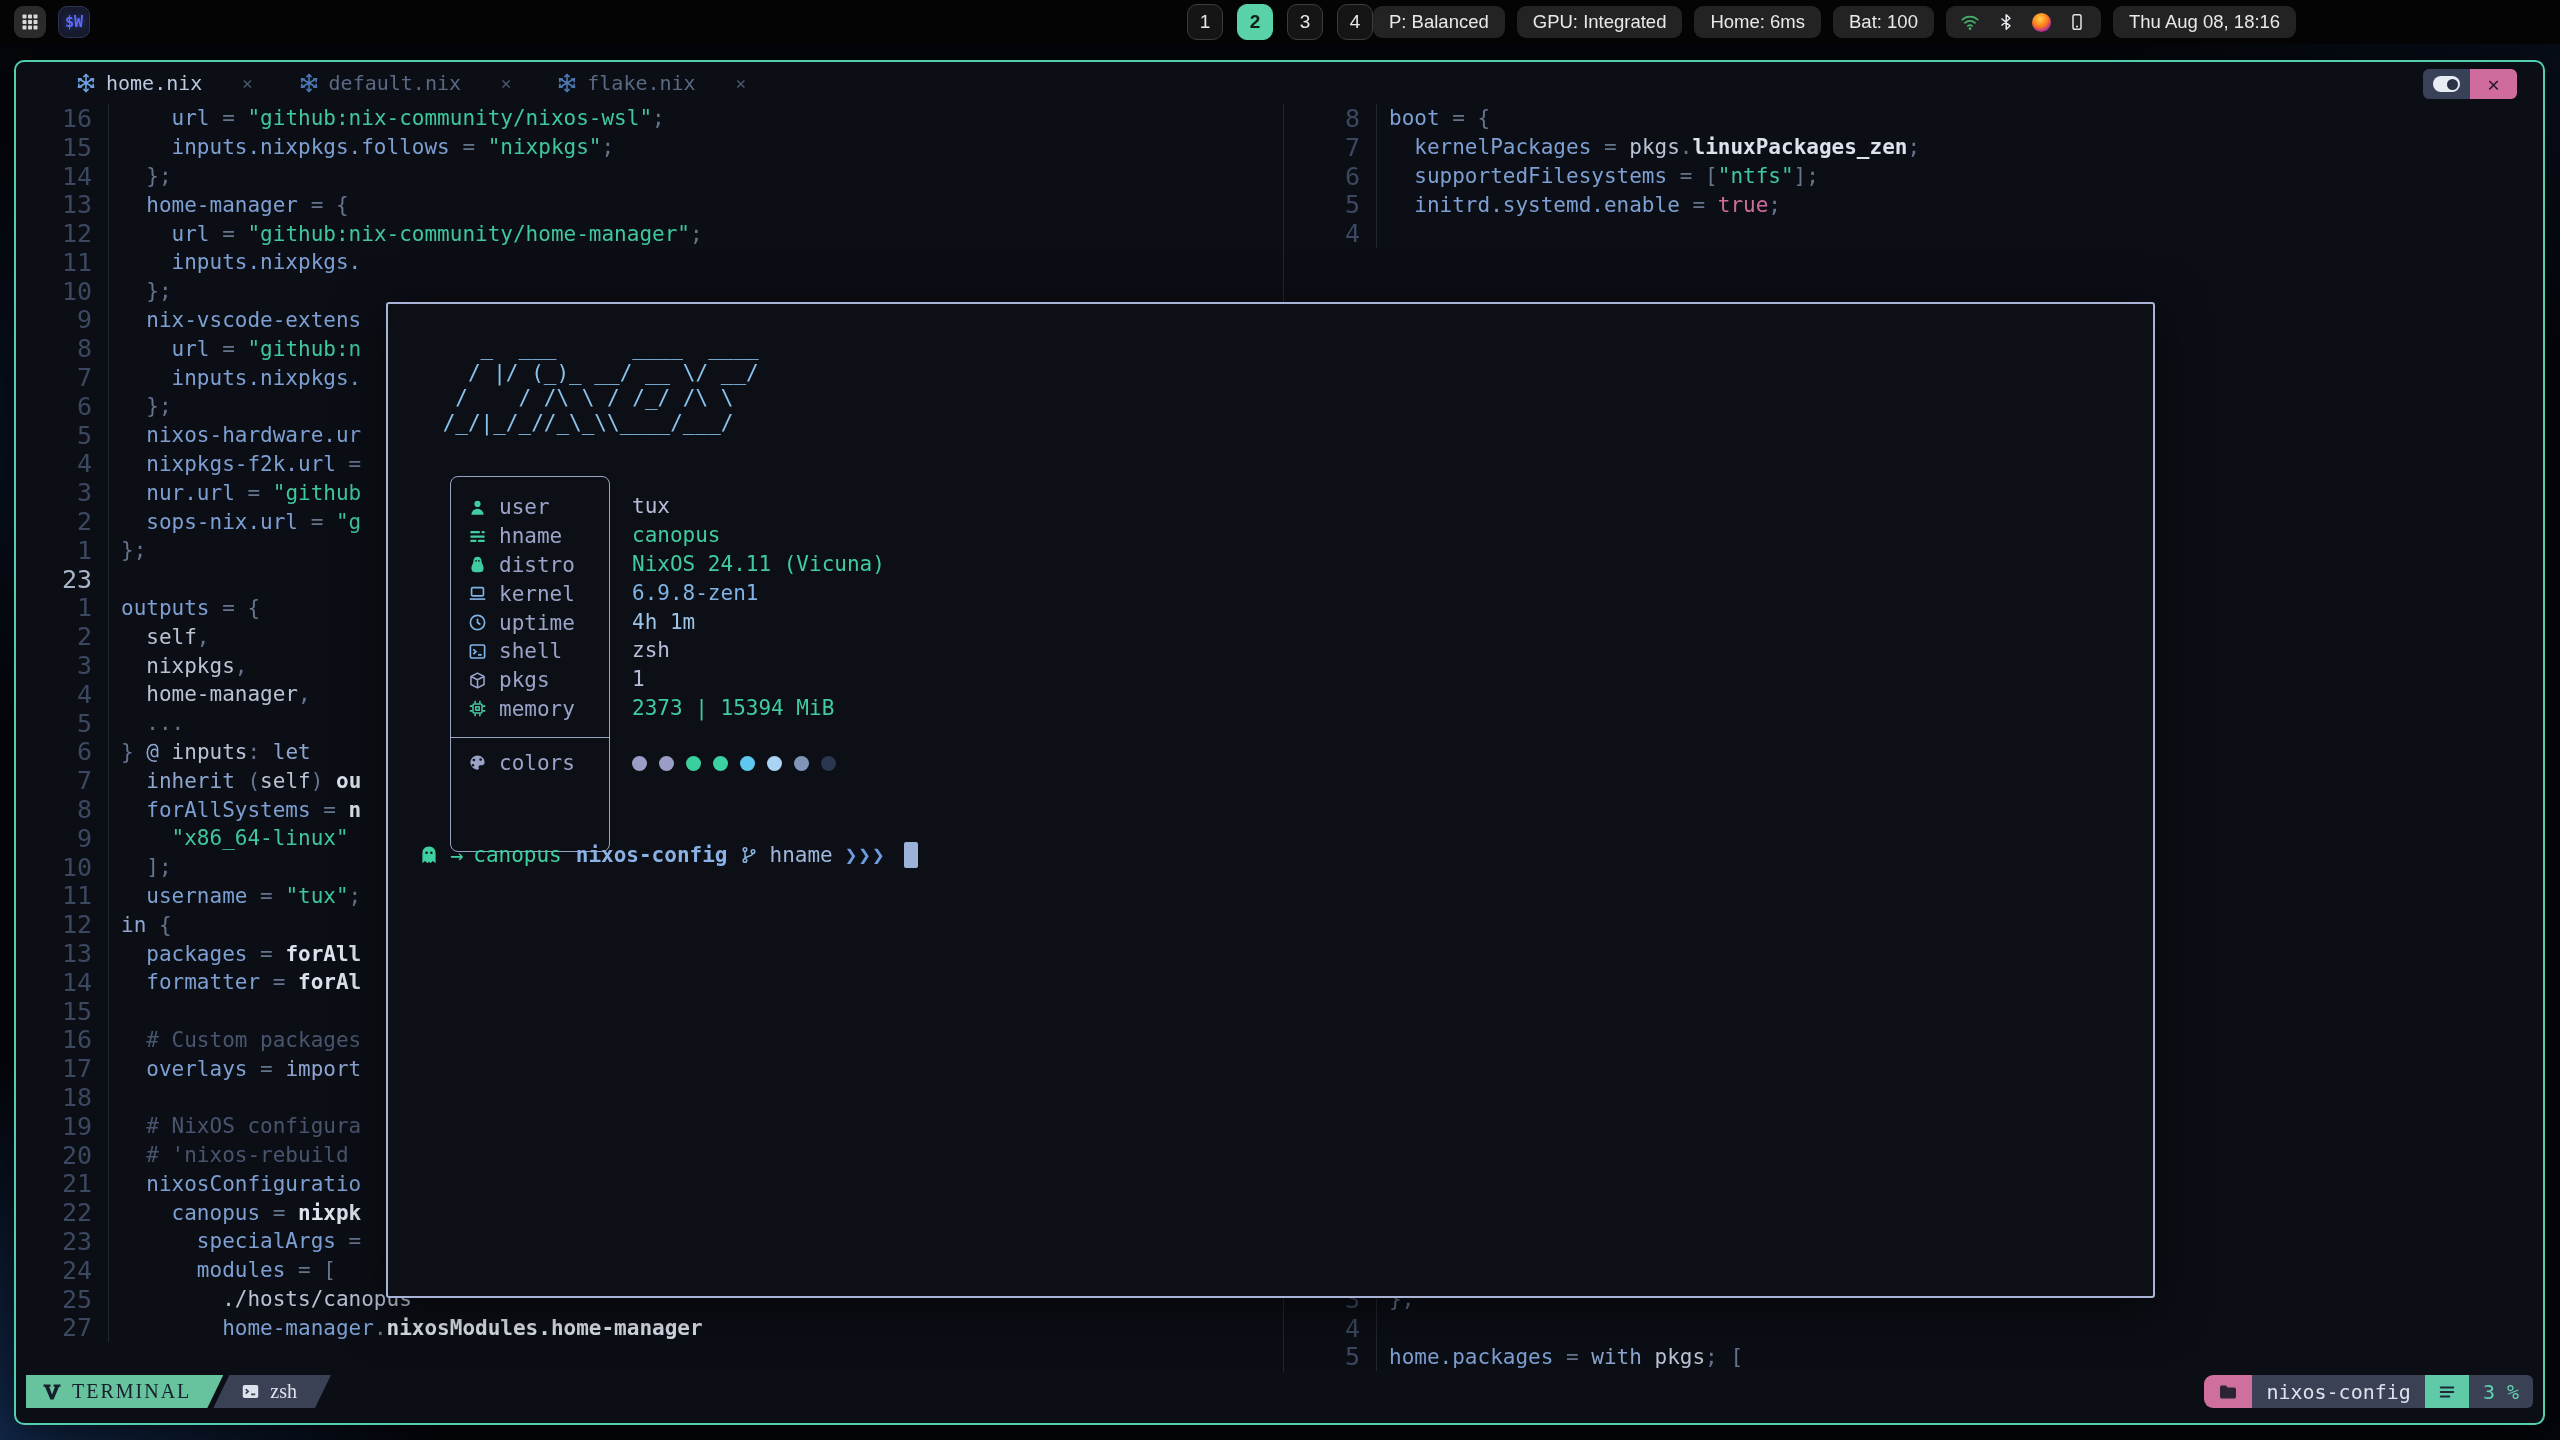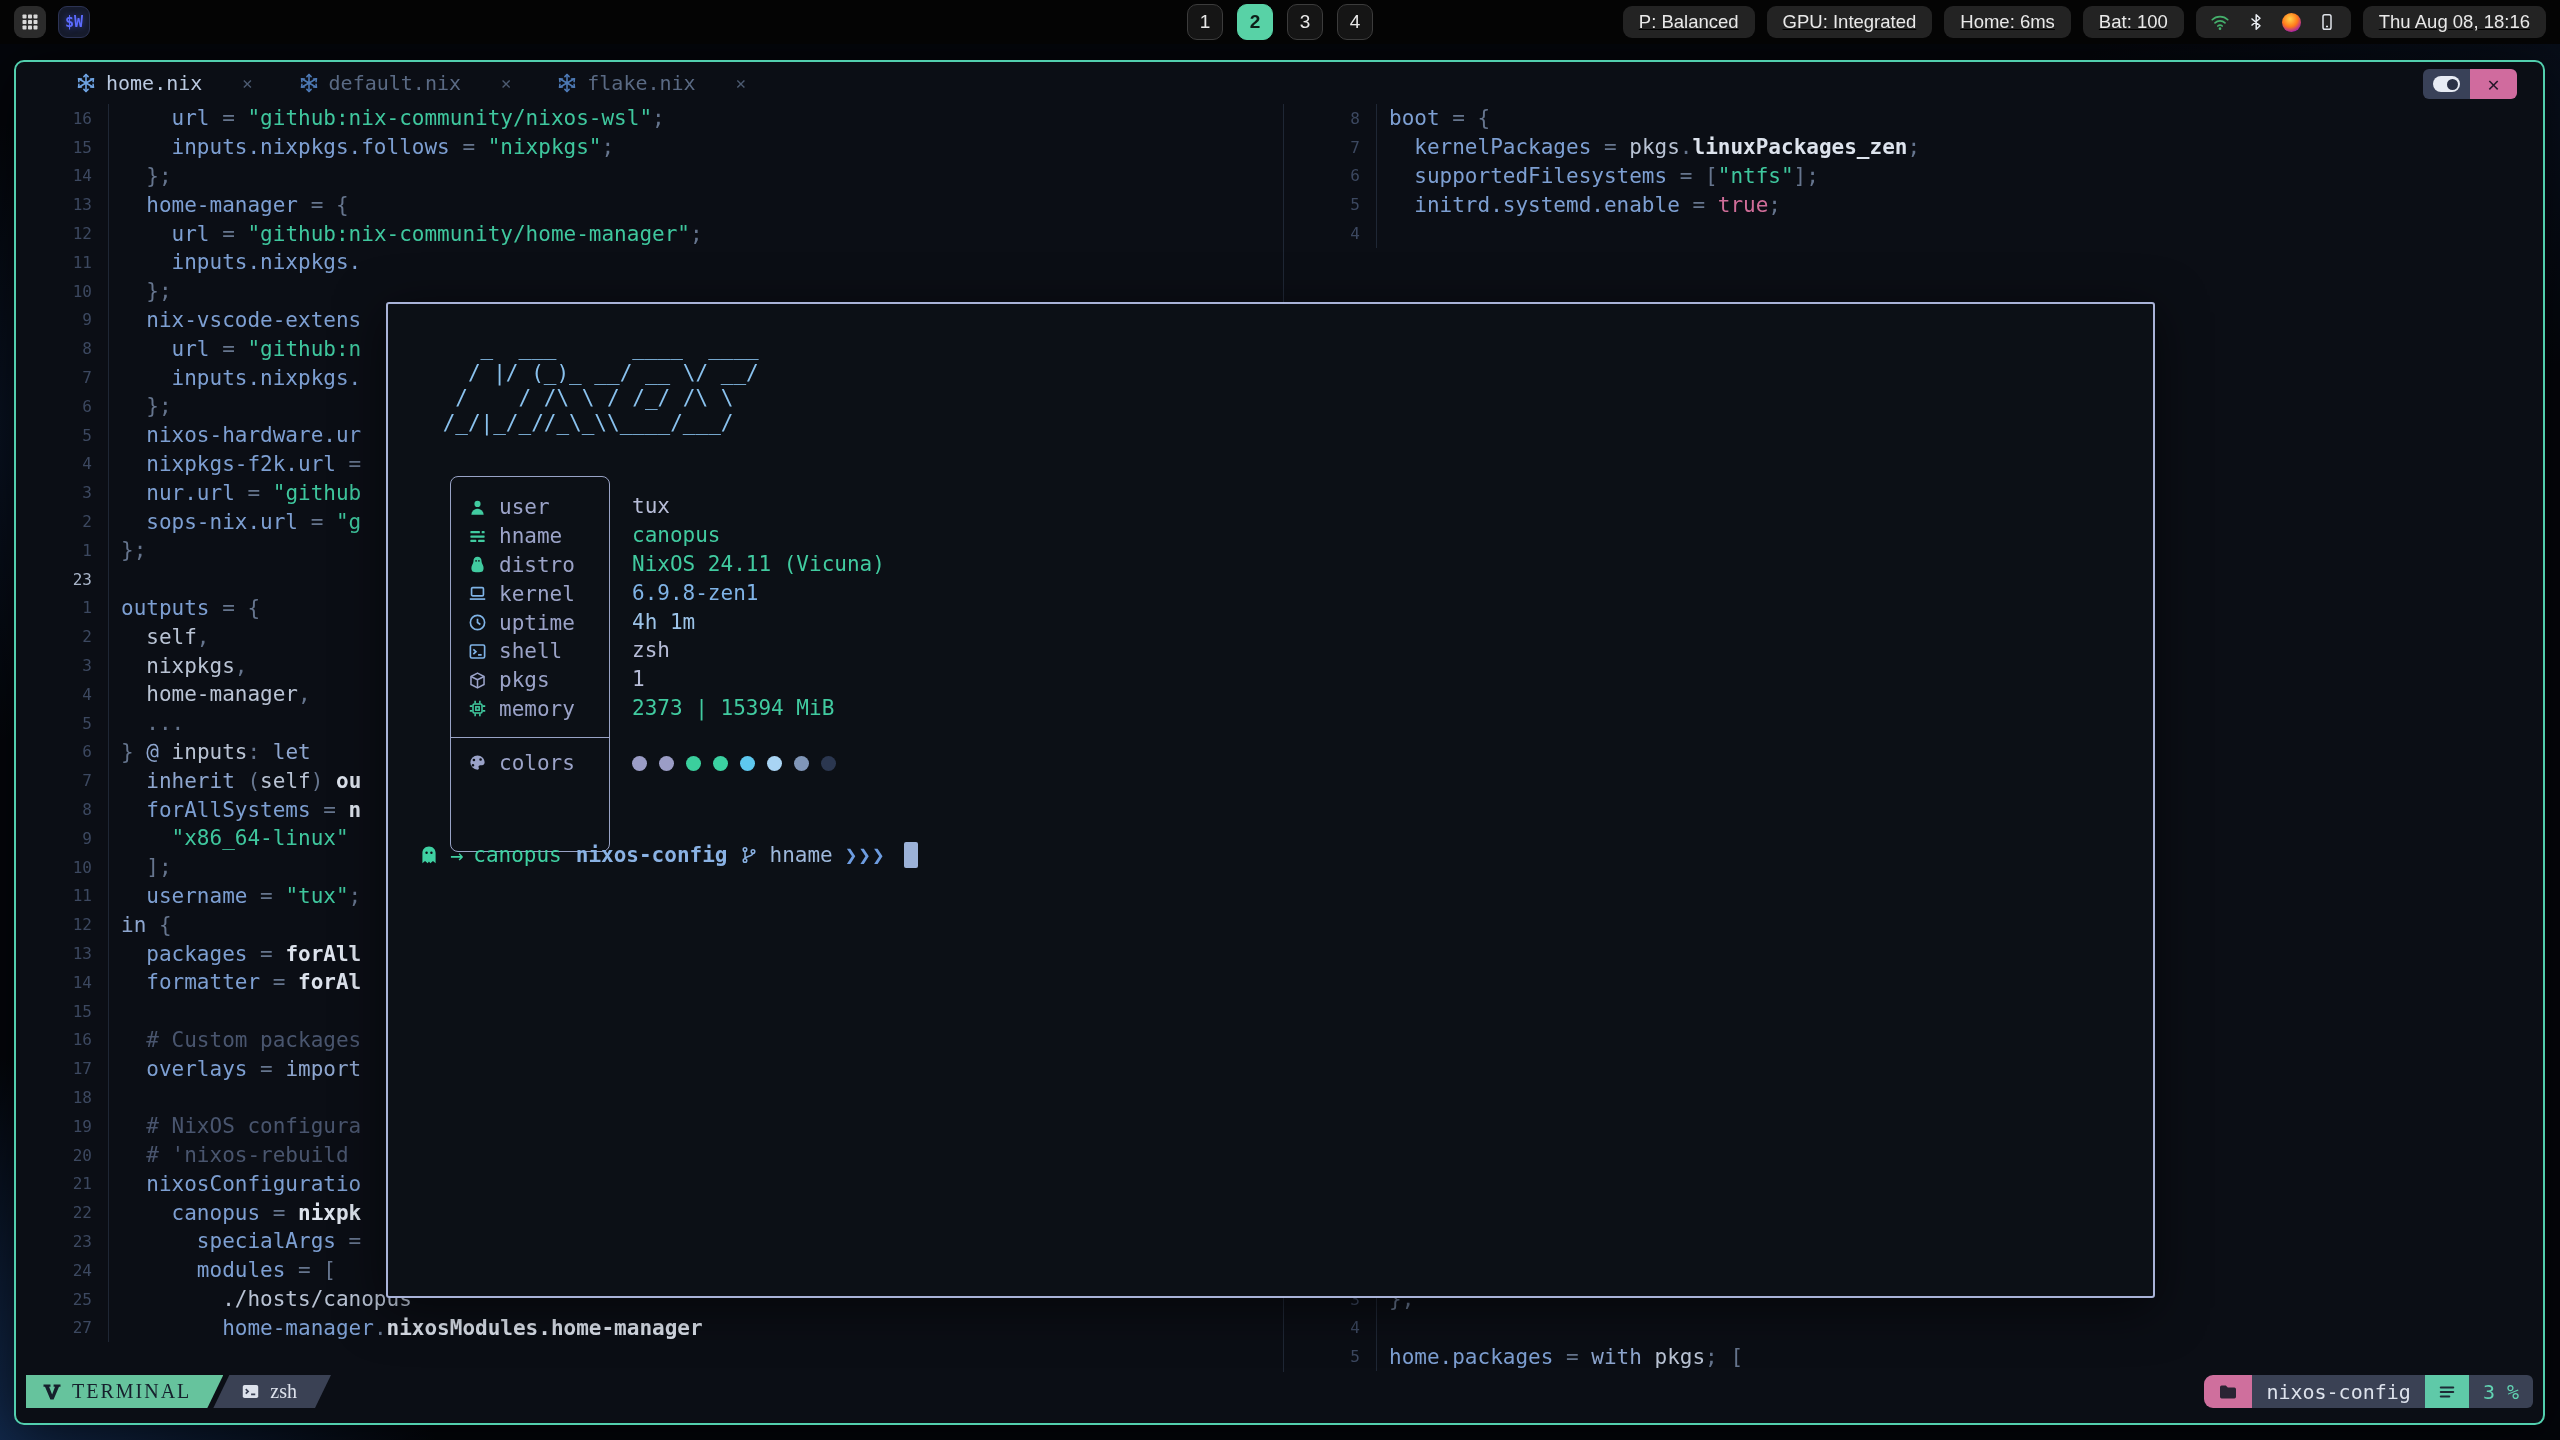--- a/index.html
+++ b/index.html
@@ -14,21 +14,21 @@
   }
   
   .topbar{position:absolute;left:0;top:0;right:0;height:44px;background:#040404;display:flex;align-items:center;z-index:30;}
   .tb-left{display:flex;align-items:center;gap:12px;padding-left:14px;flex:1;}
   .tb-iconbtn{width:32px;height:32px;border-radius:9px;background:#2b2b2b;border:none;display:flex;align-items:center;justify-content:center;color:#d9d9d9;cursor:default;padding:0;}
   .tb-iconbtn.logo{background:#161b2c;border:1px solid #2c3354;}
   .logo-text{font-family:"DejaVu Sans Mono",monospace;font-size:15px;font-weight:bold;color:#5c6cff;text-shadow:0 0 6px #4c5cf088;}
   .tb-center{display:flex;align-items:center;gap:14px;}
   .ws{width:36px;height:36px;border-radius:10px;background:#151515;border:1.5px solid #3c3c3c;color:#e8e8e8;font-size:19px;font-family:"Liberation Sans",sans-serif;display:flex;align-items:center;justify-content:center;padding:0;}
   .ws.active{background:#58d2a6;border-color:#58d2a6;color:#0d1f18;font-weight:bold;}
-  .tb-right{display:flex;align-items:center;gap:12px;justify-content:flex-end;flex:1;padding-right:14px;text-decoration:underline;}
+  .tb-right{display:flex;align-items:center;gap:12px;flex:1;padding-right:14px;}
   .pill{background:#232323;color:#e9e9e9;border-radius:9px;height:32px;padding:0 16px;display:flex;align-items:center;font-size:18.5px;white-space:nowrap;}
   .pill.tray{gap:16px;padding:0 14px;}
   .tray-ic{display:flex;align-items:center;justify-content:center;width:20px;height:20px;}
   .tray-ic.wifi{color:#45b06c;}
   .tray-ic.bluetooth{color:#e8ebf0;}
   .tray-ic.phone{color:#e0e4ea;}
   .tray-ic.activity{border-radius:50%;width:19px;height:19px;background:radial-gradient(circle at 42% 32%, #ffd24a, #ff7a1a 45%, #a21caf 78%, #7c3aed);}
   
   .window{position:absolute;left:14px;top:60px;width:2527px;height:1361px;background:#0b0e15;border:2.5px solid #52cfae;border-radius:10px;box-shadow:0 8px 60px rgba(0,0,0,.65);}
   .tabbar{position:absolute;left:0;top:0;right:0;height:42px;display:flex;align-items:center;}
@@ -44,21 +44,21 @@
   .wc-pill::after{content:"";position:absolute;right:2.5px;top:2.5px;width:11px;height:11px;border-radius:50%;background:#2b3246;}
   .wc-close{width:47px;background:#d06b9e;border-radius:0 6px 6px 0;display:flex;align-items:center;justify-content:center;color:#27182a;font-size:20px;font-weight:bold;font-family:"DejaVu Sans Mono",monospace;}
   
   .editor-area{position:absolute;left:0;top:42px;right:0;bottom:48px;}
   .pane{position:absolute;overflow:hidden;}
   #left-lines{left:0;top:0;width:1267px;height:1270px;}
   .pane-sep{position:absolute;left:1267px;top:0;height:1268px;border-left:1px solid #1f2735;}
   #right-top{left:1268px;top:0;width:1255px;height:150px;}
   #right-bottom{left:1268px;top:1152px;width:1255px;height:118px;}
   .code-row{height:28.8px;display:flex;align-items:center;font-family:"DejaVu Sans Mono",monospace;font-size:21px;}
-  .num{flex:none;width:76px;text-align:right;padding-right:16px;color:#3c4860;border-right:1px solid #1f2735;font-size:16px;align-self:stretch;display:flex;align-items:center;justify-content:flex-end;}
+  .num{flex:none;width:76px;text-align:right;padding-right:16px;color:#3c4860;border-right:1px solid #1f2735;font-size:25px;align-self:stretch;display:flex;align-items:center;justify-content:flex-end;}
   .num.cur{color:#a8b4c8;}
   .code{white-space:pre;padding-left:12px;}
   
   .terminal{position:absolute;left:370px;top:198px;width:1765px;height:992px;background:#0c1016;border:2px solid #a9b3d8;border-radius:3px;box-shadow:0 10px 50px rgba(0,0,0,.55);font-family:"DejaVu Sans Mono",monospace;}
   .ascii{position:absolute;left:30px;top:20px;margin:12px;color:#8ac2ee;font-family:"DejaVu Sans Mono",monospace;font-size:21px;line-height:25px;}
   .ff-box{position:absolute;left:62px;top:172px;width:160px;height:376px;border:1.5px solid #99a3c6;border-radius:8px;box-sizing:border-box;}
   .ff-rows{padding:16px 0 0 16px;}
   .ff-row{height:28.8px;display:flex;align-items:center;gap:12px;}
   .ff-ic{width:20px;height:20px;display:flex;align-items:center;justify-content:center;flex:none;}
   .ic-teal{color:#41cba0;} .ic-blue{color:#7fb3e6;} .ic-lav{color:#9aa2c8;}

